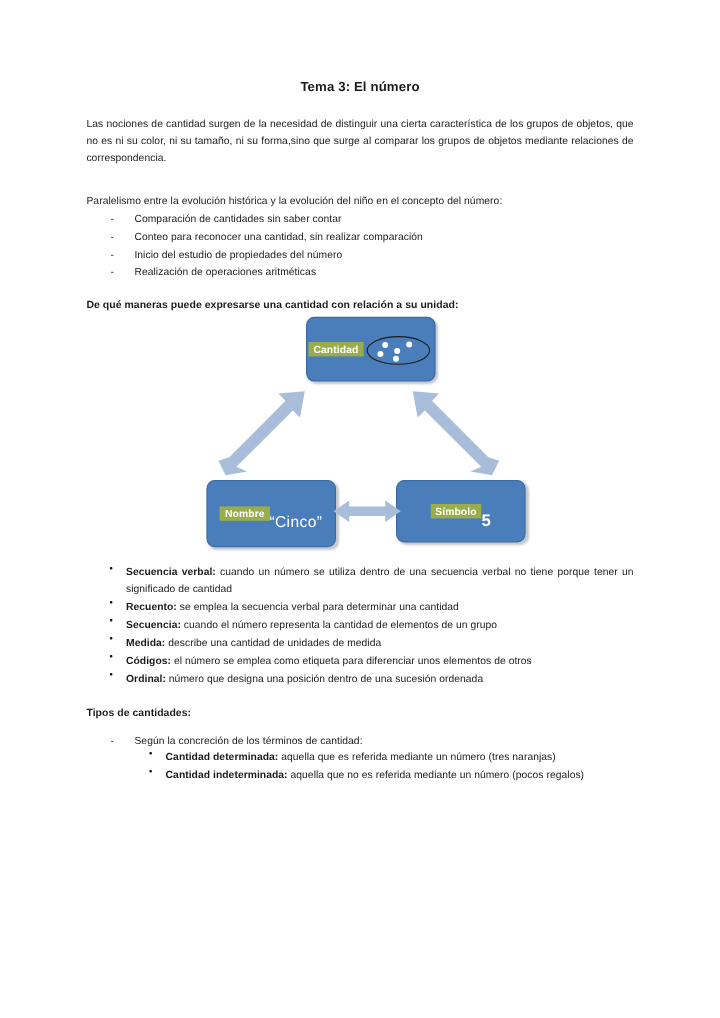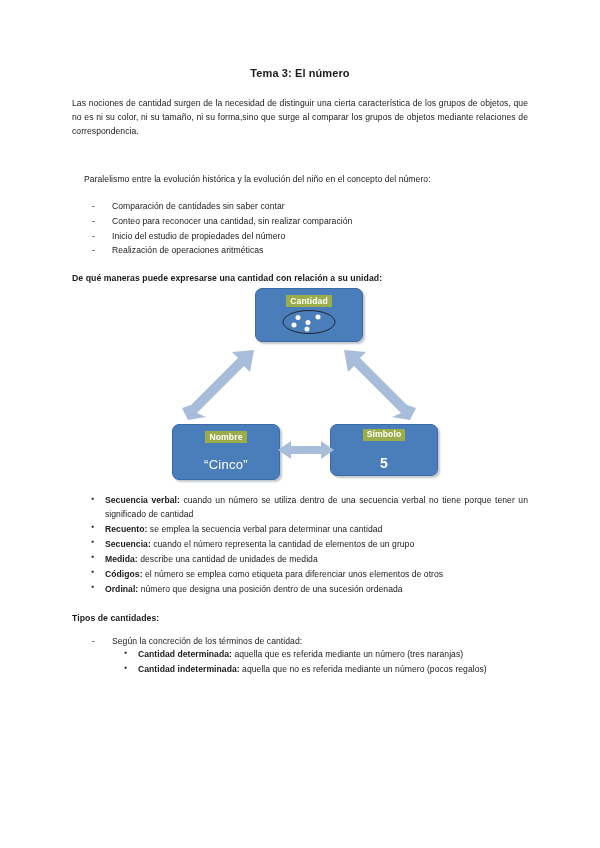--- a/index.html
+++ b/index.html
@@ -47,21 +47,21 @@
     letter-spacing: 0.05px;
   }
 
   .gap-lg { height: 22px; }
   .gap-md { height: 14px; }
   .gap-sm { height: 8px; }
 
   .lead-line {
     font-size: 8.6px;
     line-height: 1.62;
-    margin: 12px;
+    margin: 0;
     letter-spacing: 0.05px;
   }
 
   .section-head {
     font-size: 8.7px;
     font-weight: bold;
     line-height: 1.6;
     margin: 0;
     letter-spacing: 0.05px;
   }
@@ -128,21 +128,21 @@
     margin: 0;
   }
   .node {
     position: absolute;
     background: #4a7ebb;
     border: 1px solid #3b6ba5;
     border-radius: 7px;
     box-shadow: 2px 2px 2px rgba(120,130,145,0.45);
     box-sizing: border-box;
     display: flex;
-    flex-direction: column;
+    flex-direction: row;
     align-items: center;
     justify-content: center;
   }
   .node-label {
     font-size: 8.6px;
     font-weight: bold;
     color: #ffffff;
     background: #9aad4a;
     padding: 0.5px 4px 1px 4px;
     line-height: 1.25;

